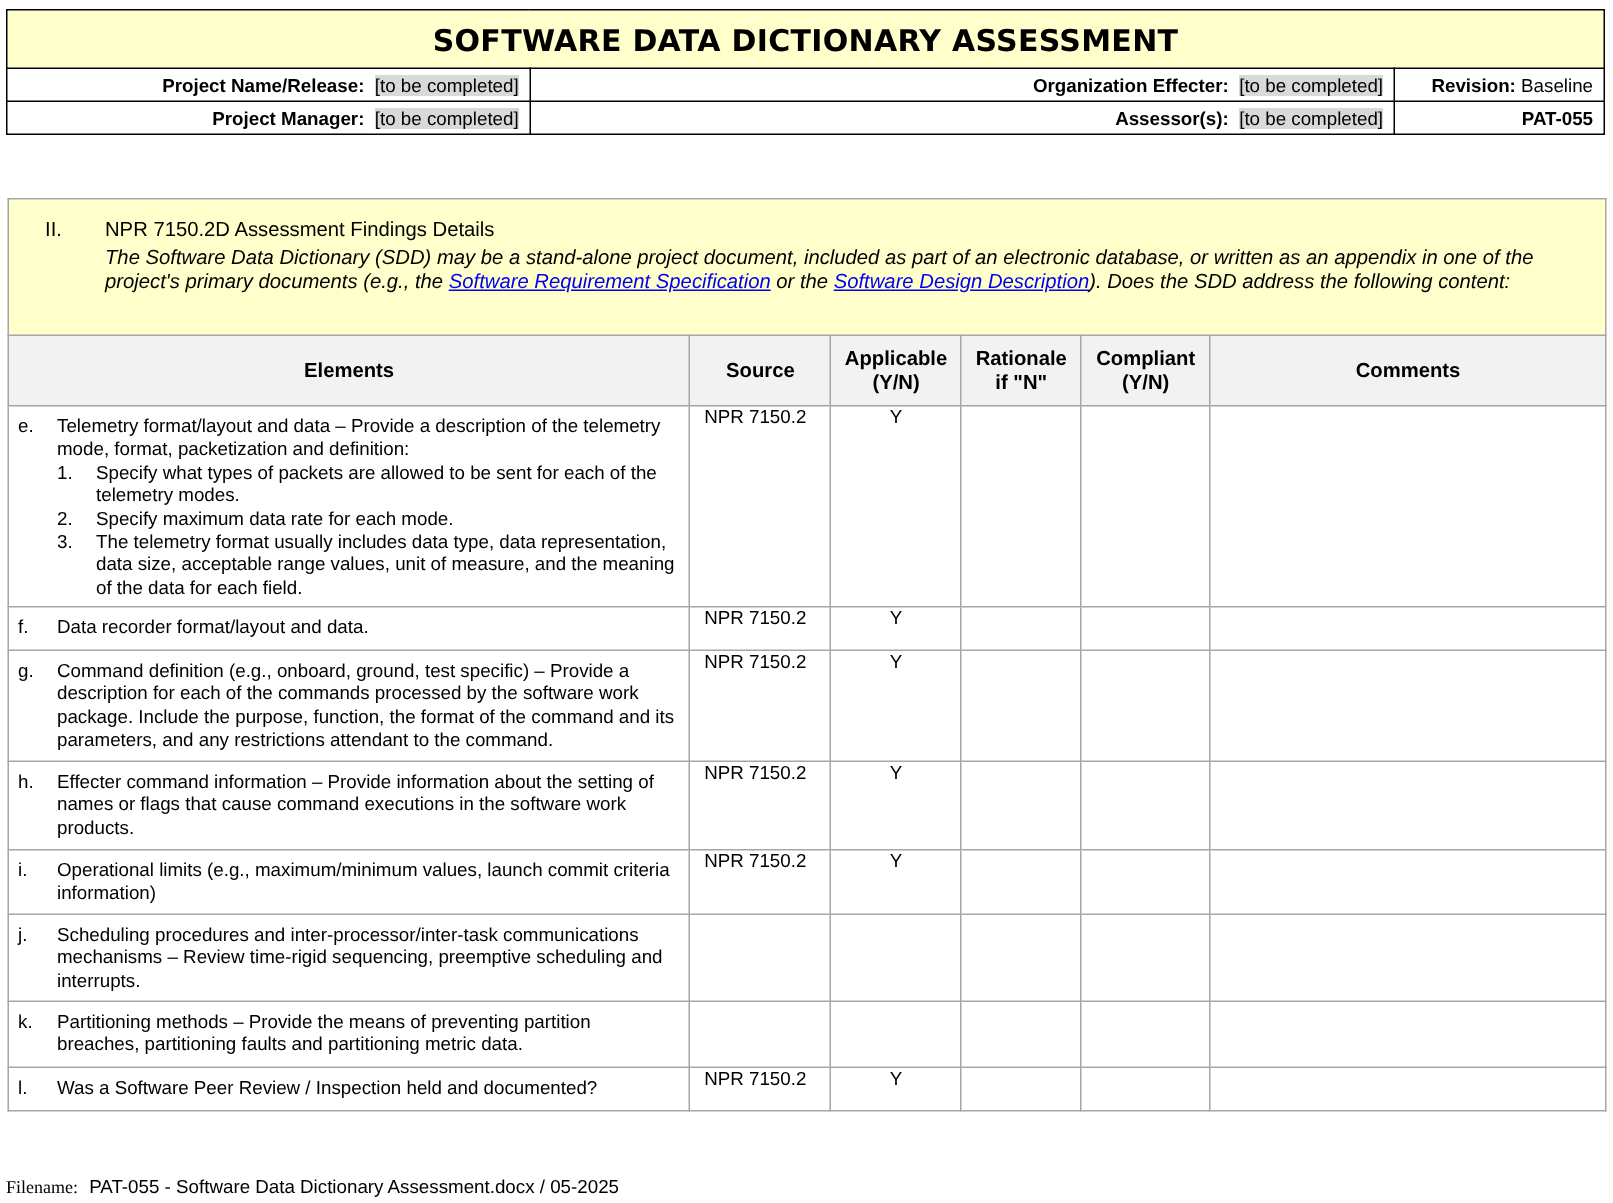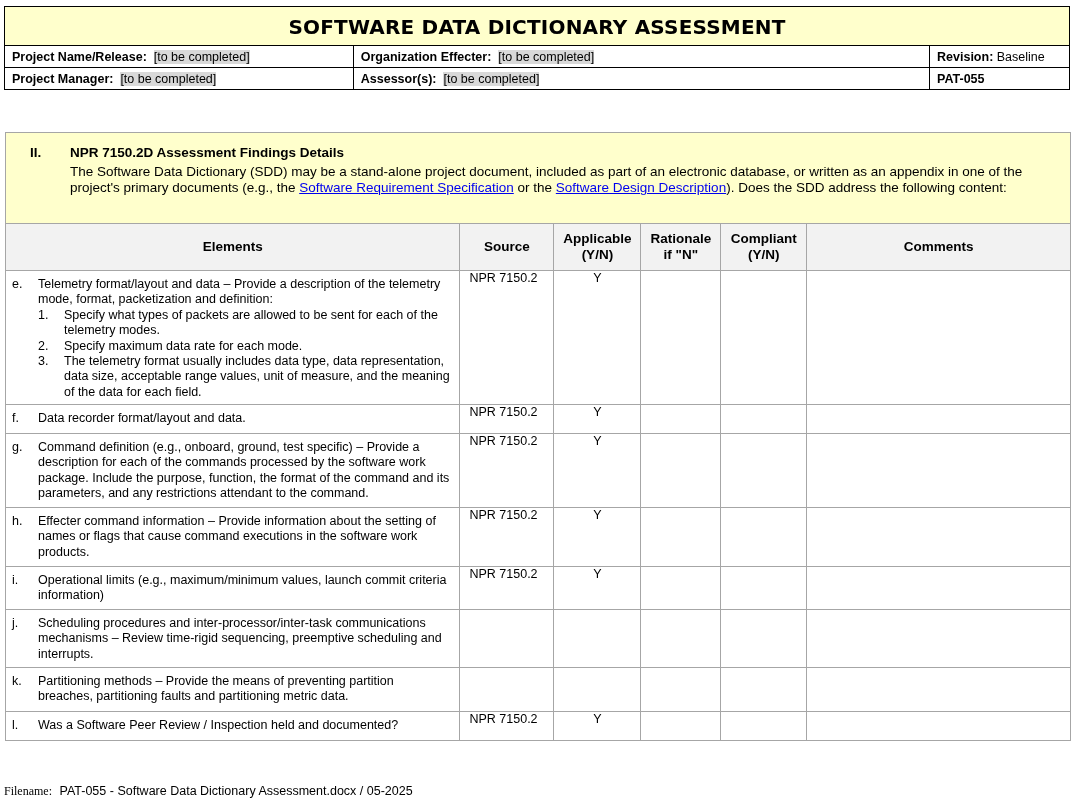--- a/index.html
+++ b/index.html
@@ -2,36 +2,36 @@
 <html><head>
   <meta charset="utf-8">
   <style>
     html, body { margin: 0; padding: 0; background: #ffffff; }
     body { width: 1075px; height: 802px; position: relative; overflow: hidden;
            font-family: "Liberation Sans", sans-serif; color: #000; }
 
     
     .hdr { position: absolute; left: 4px; top: 6px; width: 1066px;
            border-collapse: collapse; font-size: 12.5px; }
-    .hdr td { border: 1px solid #000; padding: 0 7px; height: 21px; white-space: nowrap; }
+    .hdr td { border: 1px solid #000; padding: 0 7px; height: 21px; white-space: nowrap; text-align: right; }
     .hdr .title-cell { background: #ffffcc; height: 36px; text-align: center;
            font-weight: bold; font-size: 20px; letter-spacing: 0.2px;
            font-family: "DejaVu Sans", sans-serif; padding-top: 2px; }
     .hdr .lbl { font-weight: bold; }
     .hdr .ph { background: #d9d9d9; }
 
     
     .find { position: absolute; left: 5px; top: 132px; width: 1066px;
             border-collapse: collapse; font-size: 12.5px; }
     .find td, .find th { border: 1.5px solid #a6a6a6; vertical-align: top; }
     .find .intro-cell { background: #ffffcc; padding: 12px 10px 4px 24px; height: 74px;
             line-height: 16.5px; font-size: 13.5px; }
-    .intro-head { font-weight: bold; font-size: 13.5px; margin-bottom: 2px; }
+    .intro-head { font-weight: normal; font-size: 13.5px; margin-bottom: 2px; }
     .intro-head .roman { display: inline-block; width: 40px; }
-    .intro-body { padding-left: 40px; }
+    .intro-body { padding-left: 40px; font-style: italic; }
     .intro-body a { color: #0000ee; text-decoration: underline; }
     .find th { background: #f2f2f2; font-weight: bold; font-size: 13.5px; height: 44px;
                vertical-align: middle; text-align: center; line-height: 16px; }
     .find td.el { padding: 6px 8px 2px 6px; line-height: 15.4px; }
     .find td.src, .find td.app { padding-top: 0; text-align: center; }
     .find td.src { text-align: left; padding-left: 9px; }
     .el-row { display: flex; }
     .el-letter { width: 26px; flex: 0 0 26px; }
     .el-text { flex: 1; }
     .sub { display: flex; }

